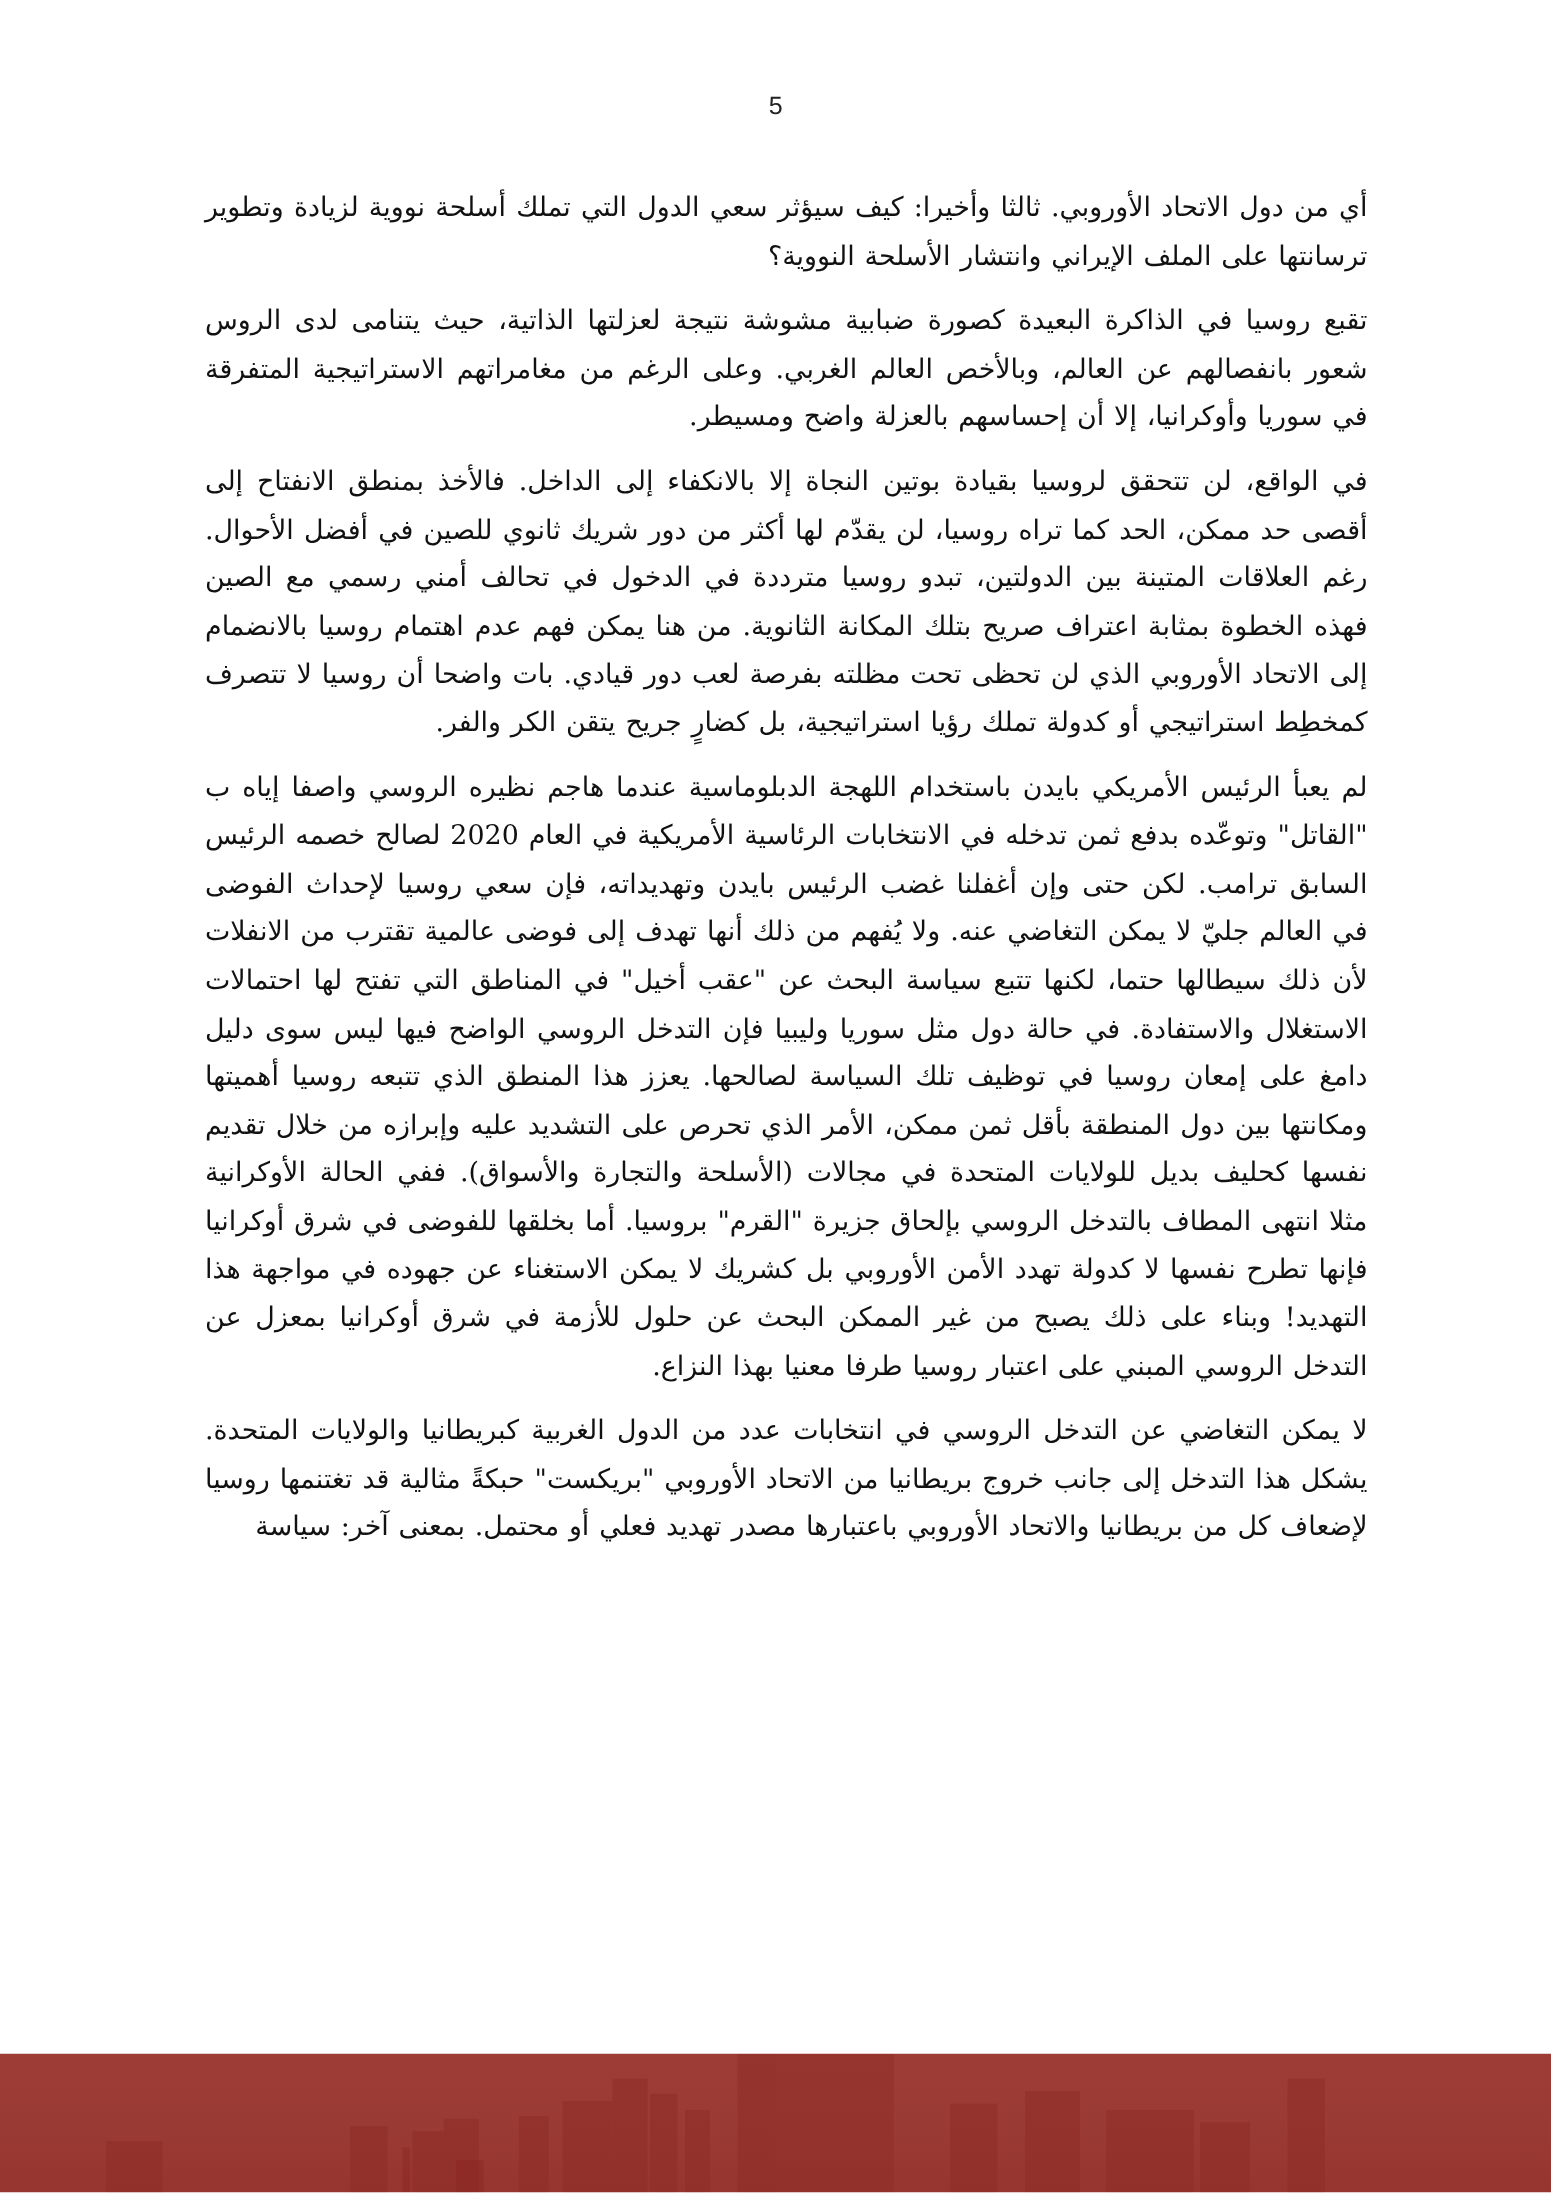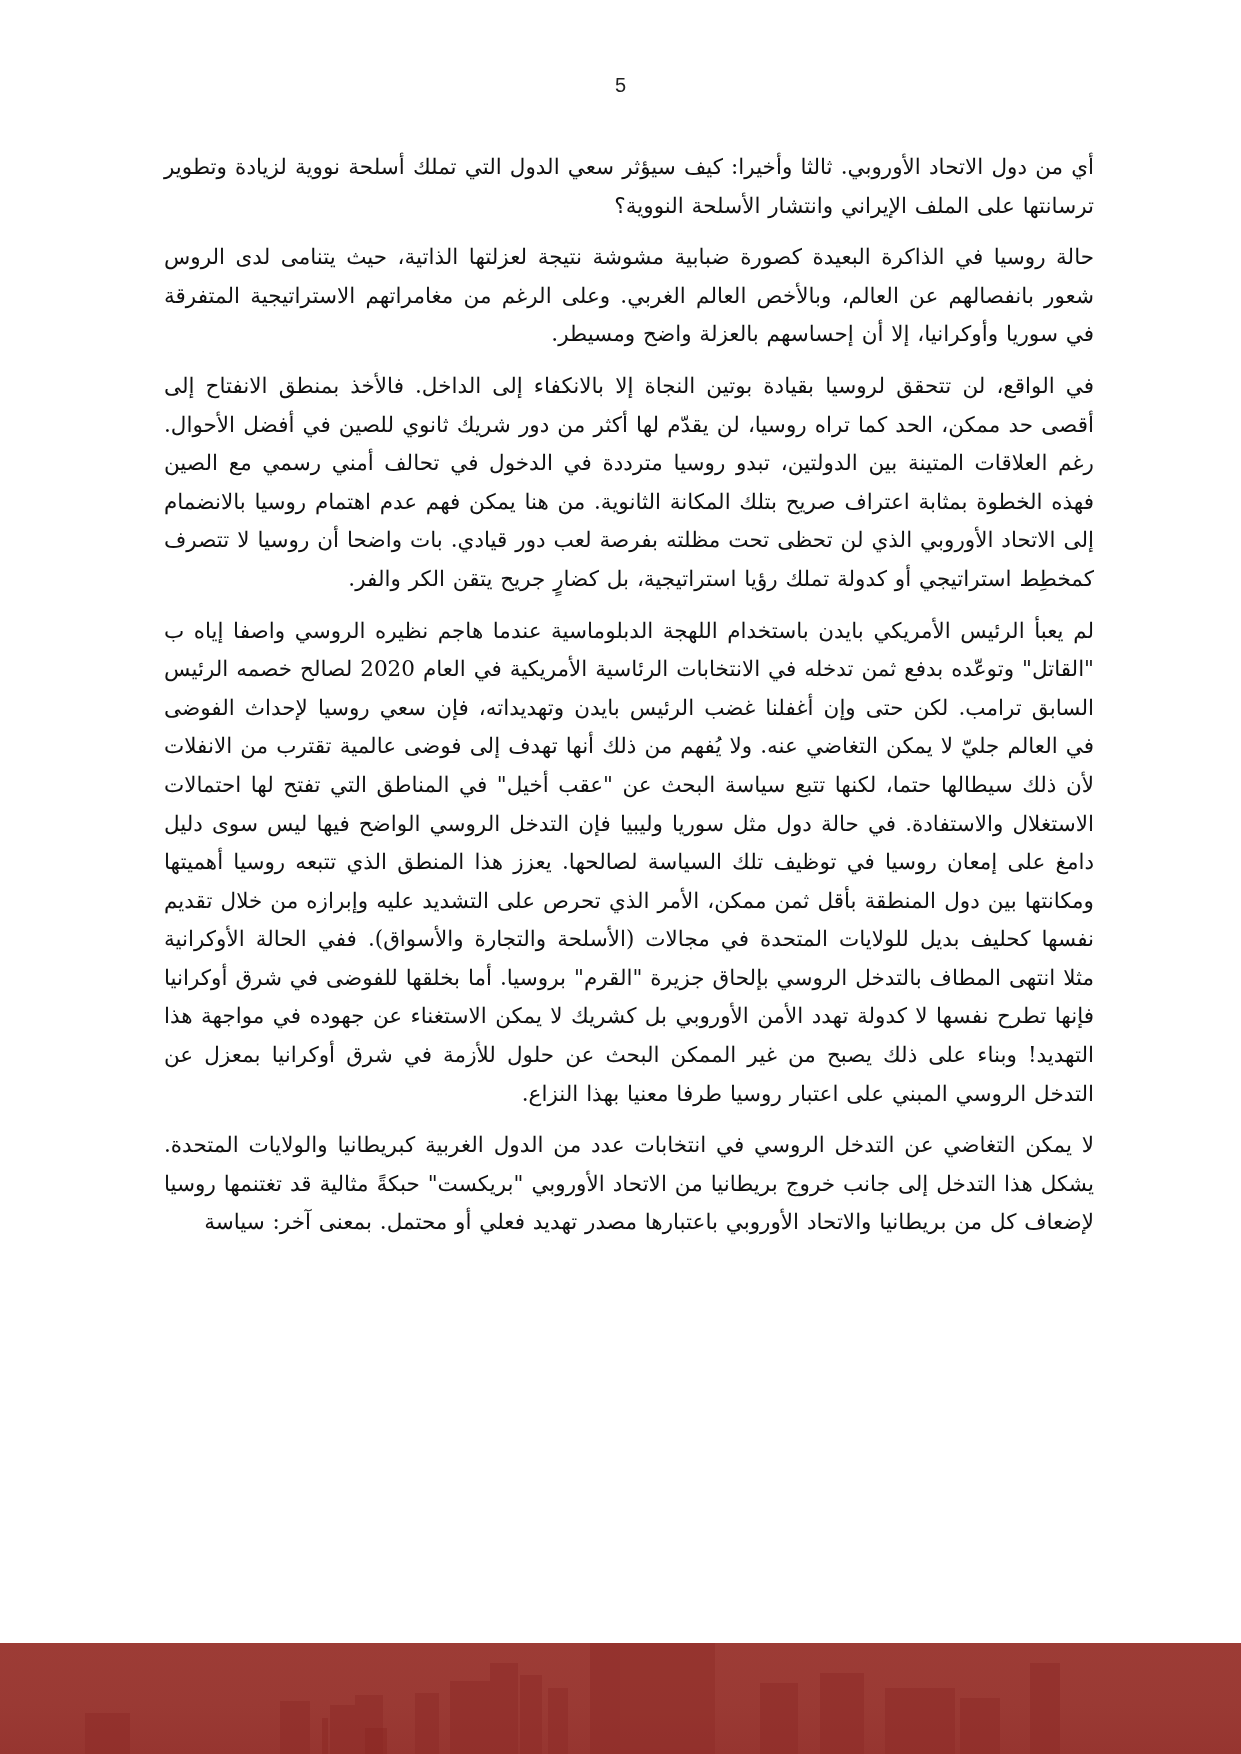--- a/index.html
+++ b/index.html
@@ -55,21 +55,21 @@
       bottom: 0;
     }
   </style>
 </head>
 <body>
 
 <div class="page-number">5</div>
 
 <div class="body-text">
   <p class="para">أي من دول الاتحاد الأوروبي. ثالثا وأخيرا: كيف سيؤثر سعي الدول التي تملك أسلحة نووية  لزيادة وتطوير ترسانتها على الملف الإيراني  وانتشار الأسلحة النووية؟</p>
-  <p class="para">حالة روسيا في الذاكرة البعيدة كصورة ضبابية مشوشة نتيجة لعزلتها الذاتية، حيث يتنامى لدى الروس شعور بانفصالهم عن العالم، وبالأخص العالم الغربي. وعلى الرغم من مغامراتهم الاستراتيجية المتفرقة في سوريا وأوكرانيا، إلا أن إحساسهم بالعزلة واضح ومسيطر.</p>
+  <p class="para">تقبع روسيا في الذاكرة البعيدة كصورة ضبابية مشوشة نتيجة لعزلتها الذاتية، حيث يتنامى لدى الروس شعور بانفصالهم عن العالم، وبالأخص العالم الغربي. وعلى الرغم من مغامراتهم الاستراتيجية المتفرقة في سوريا وأوكرانيا، إلا أن إحساسهم بالعزلة واضح ومسيطر.</p>
   <p class="para">في الواقع، لن تتحقق لروسيا بقيادة بوتين النجاة إلا بالانكفاء إلى الداخل. فالأخذ بمنطق الانفتاح إلى أقصى حد ممكن، الحد كما تراه روسيا، لن يقدّم لها أكثر من دور شريك ثانوي للصين في أفضل الأحوال. رغم العلاقات المتينة بين الدولتين، تبدو روسيا مترددة في الدخول في تحالف أمني رسمي مع الصين فهذه الخطوة بمثابة اعتراف صريح بتلك المكانة الثانوية. من هنا يمكن فهم عدم اهتمام روسيا بالانضمام إلى الاتحاد الأوروبي الذي لن تحظى تحت مظلته بفرصة لعب دور قيادي. بات واضحا أن روسيا لا تتصرف كمخطِط استراتيجي أو كدولة تملك رؤيا استراتيجية، بل كضارٍ جريح يتقن الكر والفر.</p>
   <p class="para">لم يعبأ الرئيس الأمريكي بايدن باستخدام اللهجة الدبلوماسية عندما هاجم نظيره الروسي واصفا إياه ب "القاتل" وتوعّده بدفع ثمن تدخله في الانتخابات الرئاسية الأمريكية في العام 2020 لصالح خصمه الرئيس السابق ترامب. لكن حتى وإن أغفلنا غضب الرئيس بايدن وتهديداته، فإن سعي روسيا لإحداث الفوضى في العالم جليّ لا يمكن التغاضي عنه. ولا يُفهم من ذلك أنها تهدف إلى فوضى عالمية تقترب من الانفلات لأن ذلك سيطالها حتما، لكنها تتبع سياسة البحث عن "عقب أخيل" في المناطق التي تفتح لها احتمالات الاستغلال والاستفادة. في حالة دول مثل سوريا وليبيا فإن التدخل الروسي الواضح فيها ليس سوى دليل دامغ على إمعان روسيا في توظيف تلك السياسة لصالحها. يعزز هذا المنطق الذي تتبعه روسيا أهميتها ومكانتها بين دول المنطقة بأقل ثمن ممكن، الأمر الذي تحرص على التشديد عليه وإبرازه من خلال تقديم نفسها كحليف بديل للولايات المتحدة في مجالات (الأسلحة والتجارة والأسواق). ففي الحالة الأوكرانية مثلا انتهى المطاف بالتدخل الروسي بإلحاق جزيرة "القرم" بروسيا. أما بخلقها للفوضى في شرق أوكرانيا فإنها تطرح نفسها لا كدولة تهدد الأمن الأوروبي بل كشريك لا يمكن الاستغناء عن جهوده في مواجهة هذا التهديد! وبناء على ذلك يصبح من غير الممكن البحث عن حلول للأزمة في شرق أوكرانيا بمعزل عن التدخل الروسي المبني على اعتبار روسيا طرفا معنيا بهذا النزاع.</p>
   <p class="para">لا يمكن التغاضي عن التدخل الروسي في انتخابات عدد من الدول الغربية كبريطانيا والولايات المتحدة. يشكل هذا التدخل إلى جانب خروج بريطانيا من الاتحاد الأوروبي "بريكست" حبكةً مثالية قد تغتنمها روسيا لإضعاف كل من بريطانيا والاتحاد الأوروبي باعتبارها مصدر تهديد فعلي أو محتمل. بمعنى آخر: سياسة</p>
 </div>
 
 <div class="footer-band">
   <svg width="1241" height="111" viewBox="0 0 1241 111" xmlns="http://www.w3.org/2000/svg">
     <g fill="#8e2c28" opacity="0.55">
       <rect x="85" y="70" width="45" height="41"></rect>
       <rect x="280" y="58" width="30" height="53"></rect>

